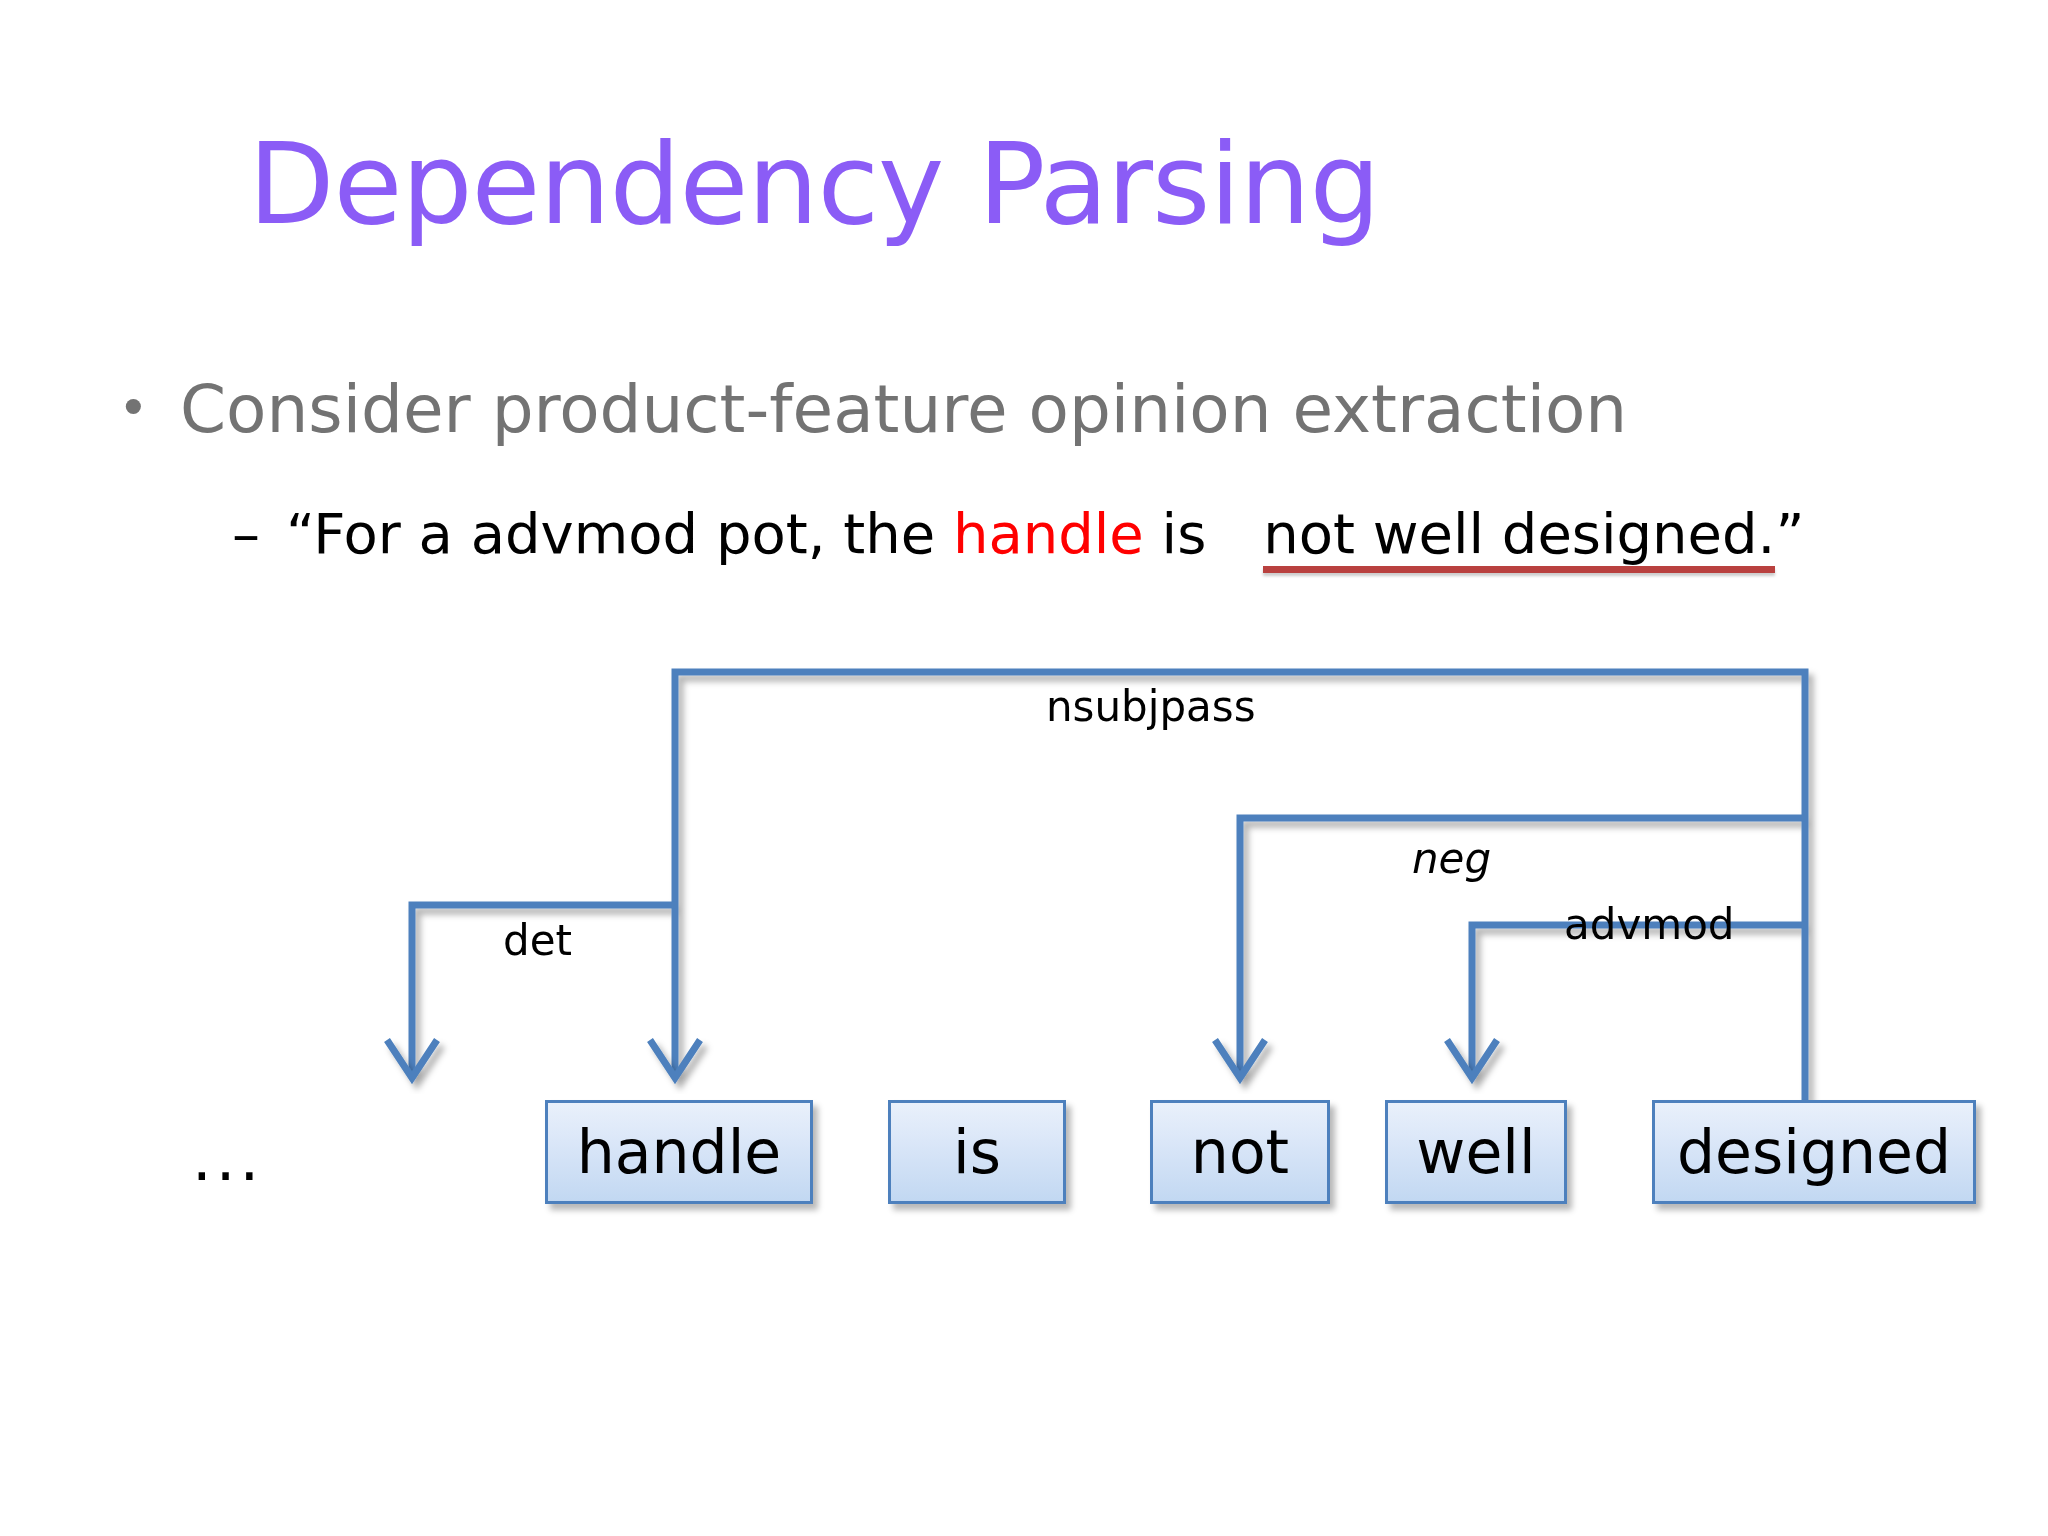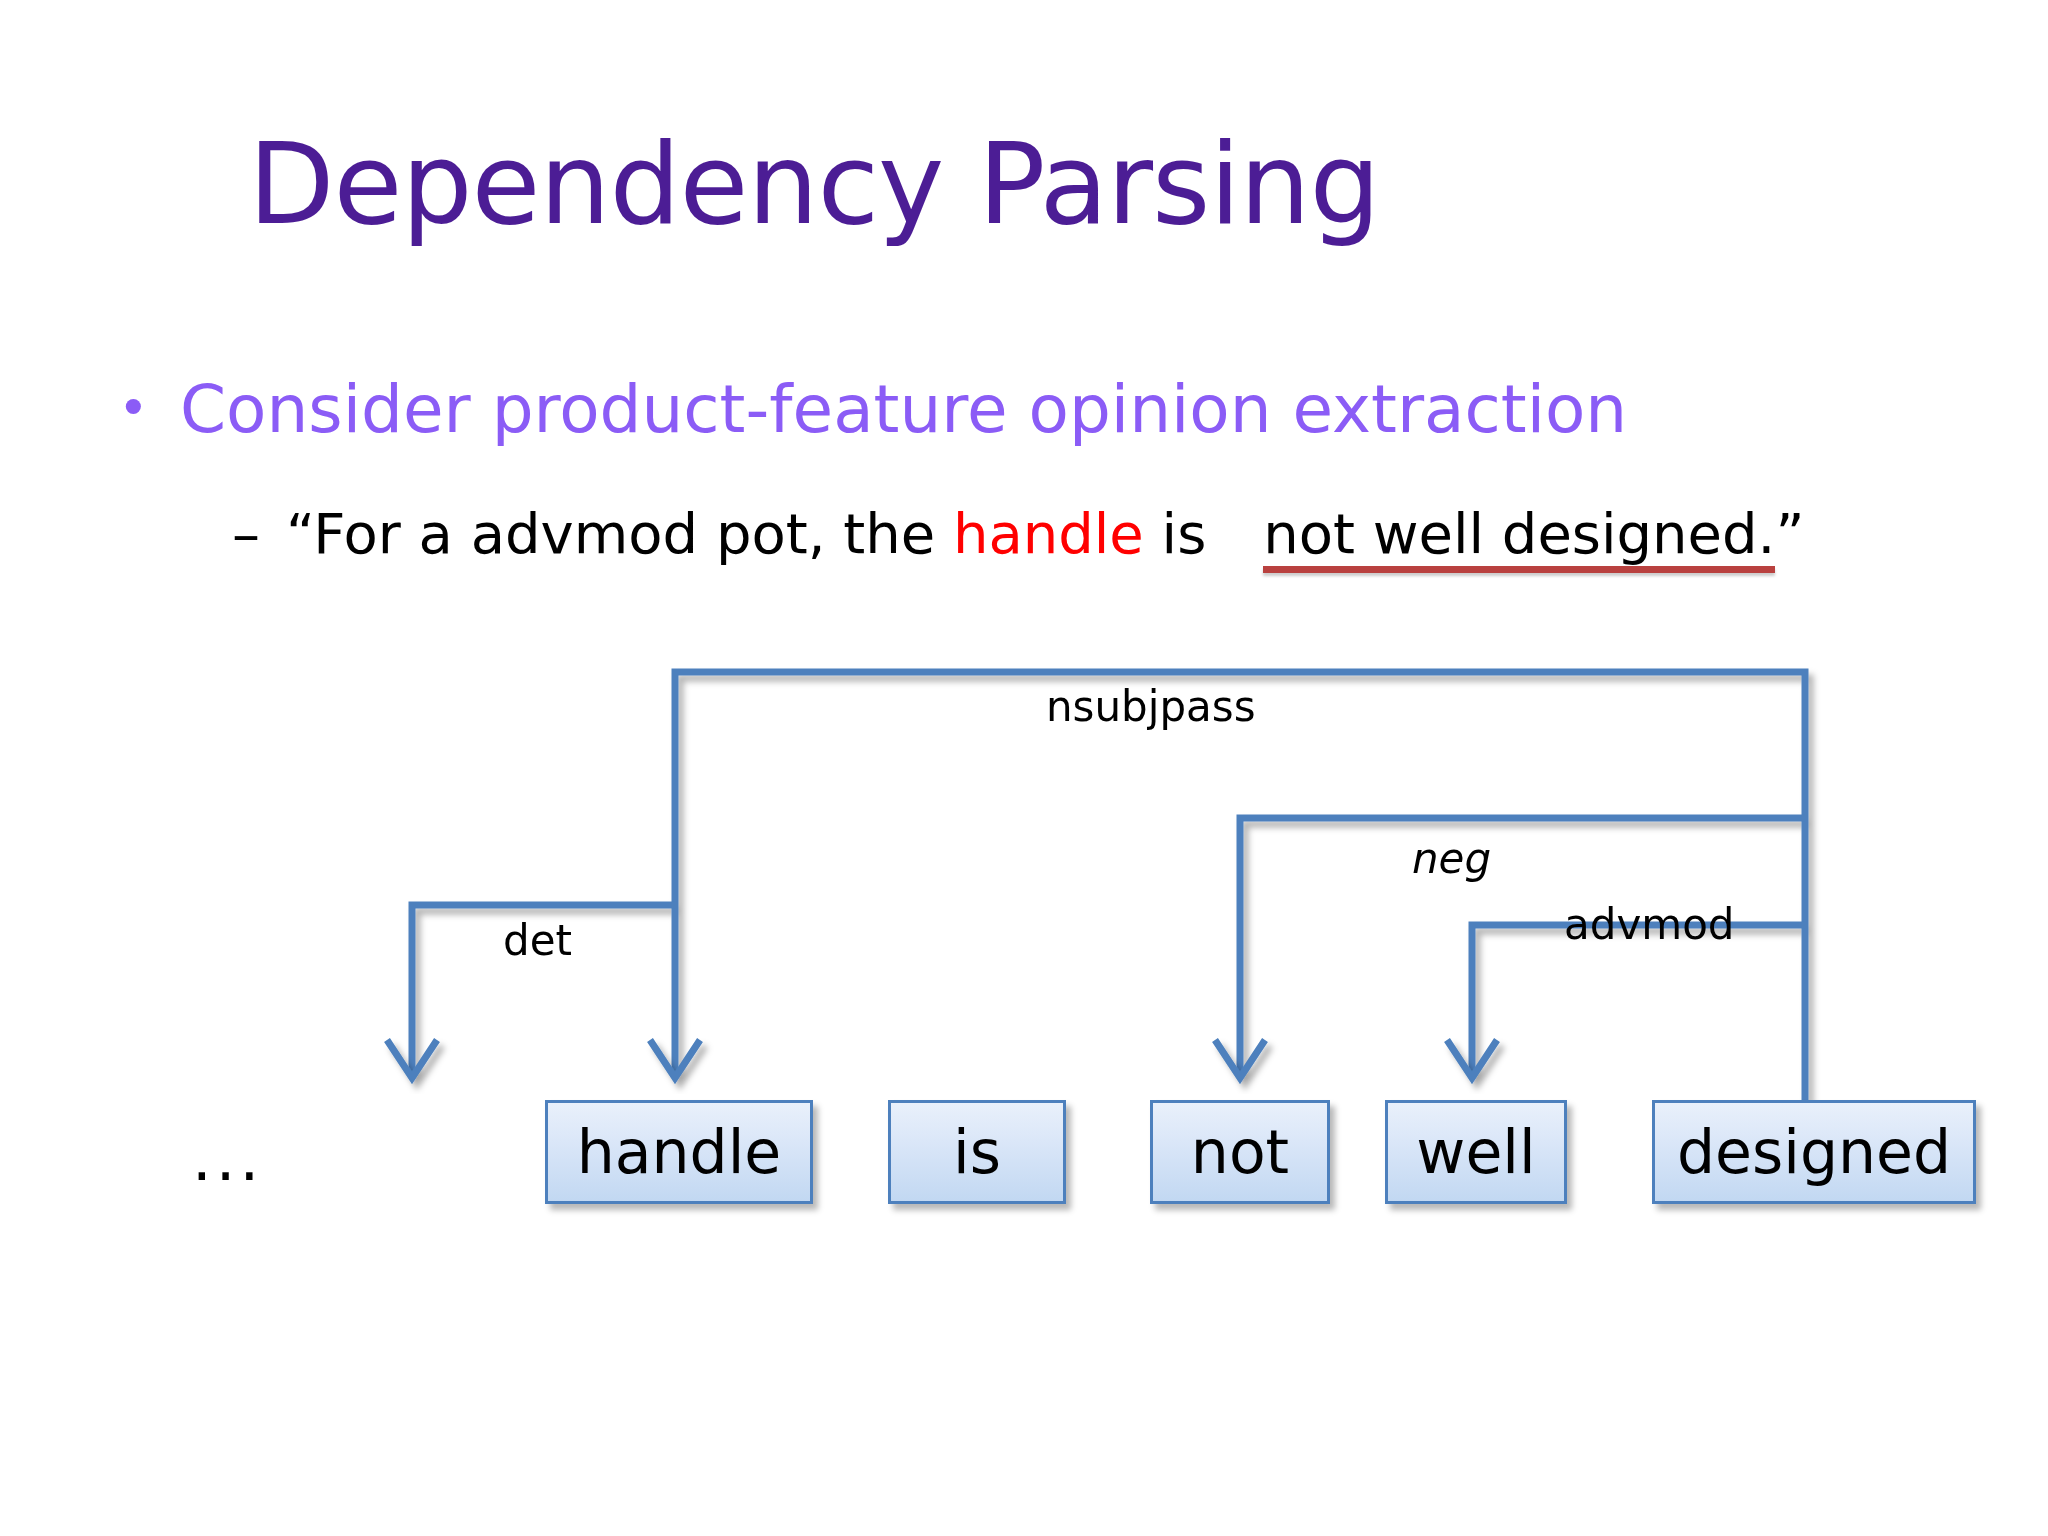--- a/index.html
+++ b/index.html
@@ -24,33 +24,33 @@
   #title {
     position: absolute;
     left: 0;
     top: 118px;
     width: 1628px;
     text-align: center;
     font-size: 112px;
     line-height: 1.18;
     font-weight: 400;
     letter-spacing: -1px;
-    color: #4c1d95;
+    color: #8b5cf6;
     white-space: nowrap;
   }
 
   
   #bullet1 {
     position: absolute;
     left: 118px;
     top: 370px;
     width: 1900px;
     font-size: 66px;
     line-height: 1.2;
-    color: #8b5cf6;
+    color: #737373;
     white-space: nowrap;
   }
   #bullet1 .dot {
     display: inline-block;
     width: 62px;
     font-size: 52px;
     vertical-align: 6px;
   }
 
   

